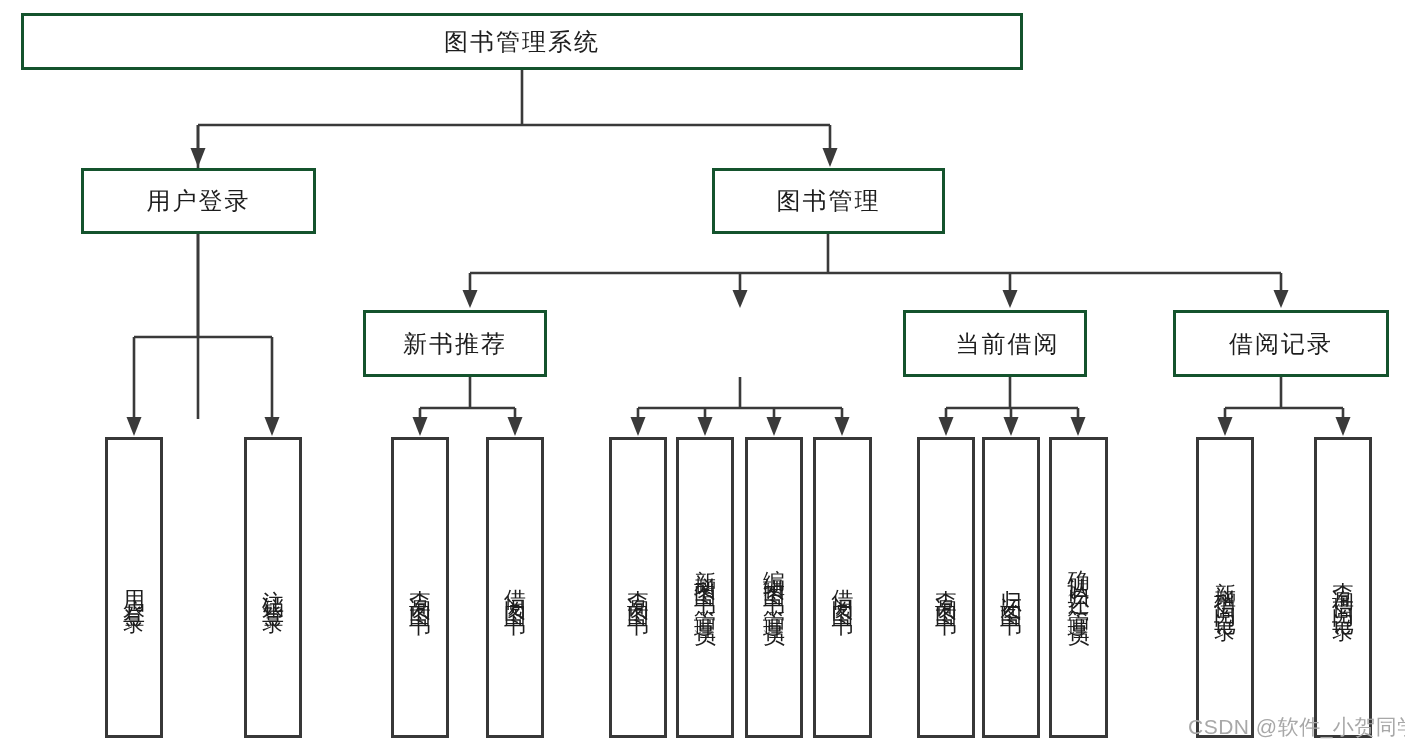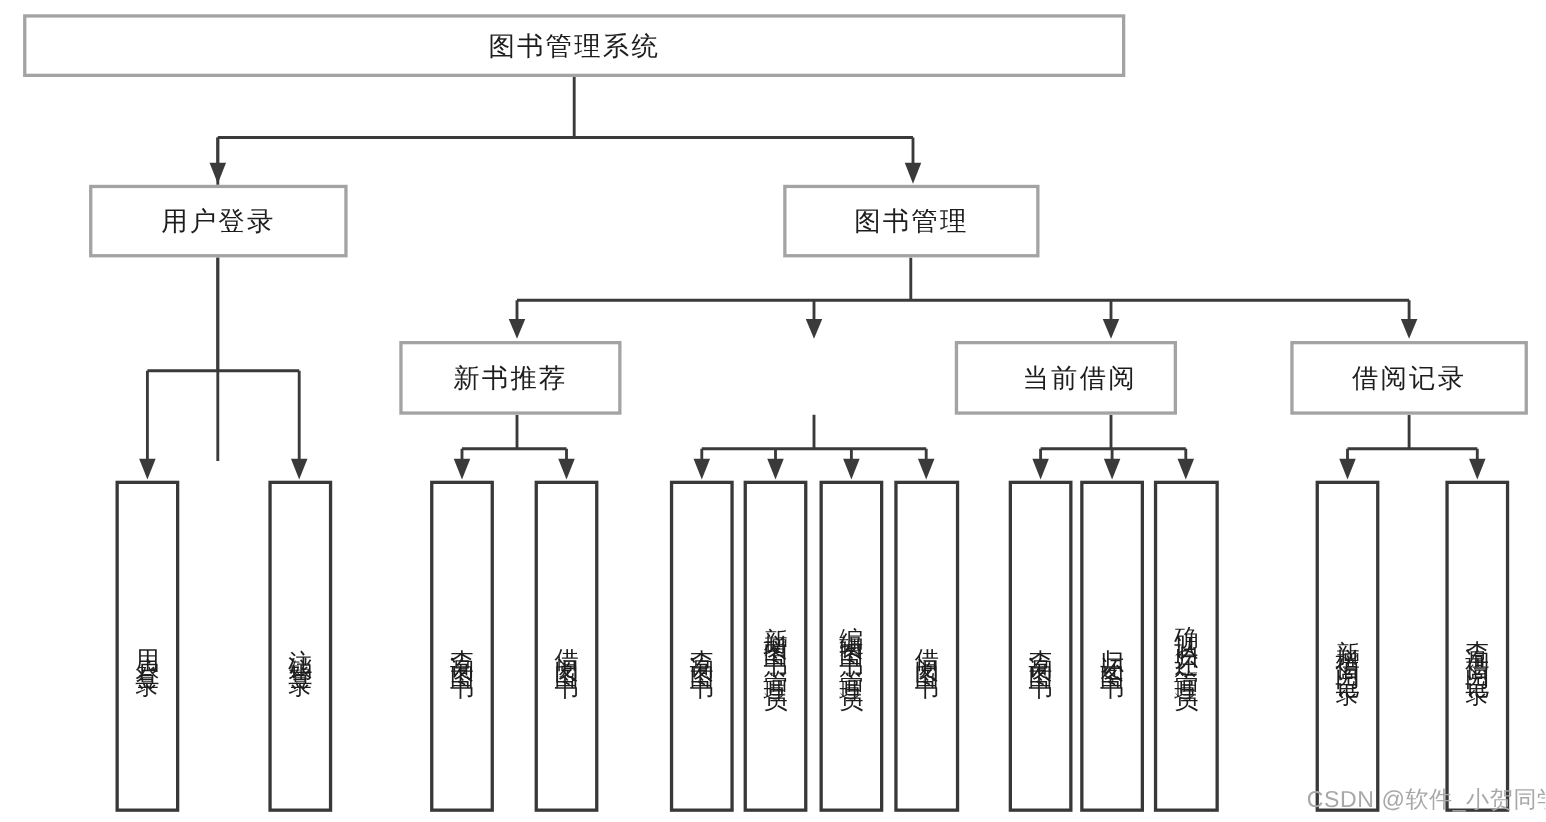--- a/index.html
+++ b/index.html
@@ -4,42 +4,42 @@
 <style>
   html,body { margin:0; padding:0; background:#ffffff; }
   #stage {
     position:relative; width:1405px; height:747px;
     background:#ffffff; overflow:hidden;
     font-family:"Liberation Sans","DejaVu Sans",sans-serif;
   }
   #wires { position:absolute; left:0; top:0; }
   .hbox {
     position:absolute; box-sizing:border-box;
-    background:#ffffff; border:3px solid #a3a3a3;
+    background:#ffffff; border:3px solid #14532d;
     display:flex; align-items:center; justify-content:center;
     font-size:24px; letter-spacing:2px; color:#1d1d1d; white-space:nowrap;
   }
   .vbox {
     position:absolute; box-sizing:border-box;
     top:437px; width:58px; height:301px;
     background:#ffffff; border:3px solid #383838;
     display:flex; align-items:center; justify-content:center;
   }
   .vbox span {
     writing-mode:vertical-rl; text-orientation:mixed;
     font-size:22px; letter-spacing:8px; line-height:1;
     color:#1d1d1d;
   }
   .root  { left:21px;  top:13px;  width:1002px; height:57px; }
   .l2a   { left:81px;  top:168px; width:235px;  height:66px; }
   .l2b   { left:712px; top:168px; width:233px;  height:66px;text-align:center; }
-  .l3    { top:310px; height:67px; width:202px; }
+  .l3    { top:310px; height:67px; width:184px; }
   .l3a   { left:363px; }
   .l3b   { left:633px; }
-  .l3c   { left:868px;padding-left:25px; }
+  .l3c   { left:903px;padding-left:25px; }
   .l3d   { left:1173px; width:216px; }
   .v1  { left:105px; }
   .v2  { left:244px; }
   .v3  { left:391px; }
   .v4  { left:486px; }
   .v5  { left:609px; }
   .v6  { left:676px; }
   .v7  { left:745px; }
   .v8  { left:813px; width:59px; }
   .v9  { left:917px; }

